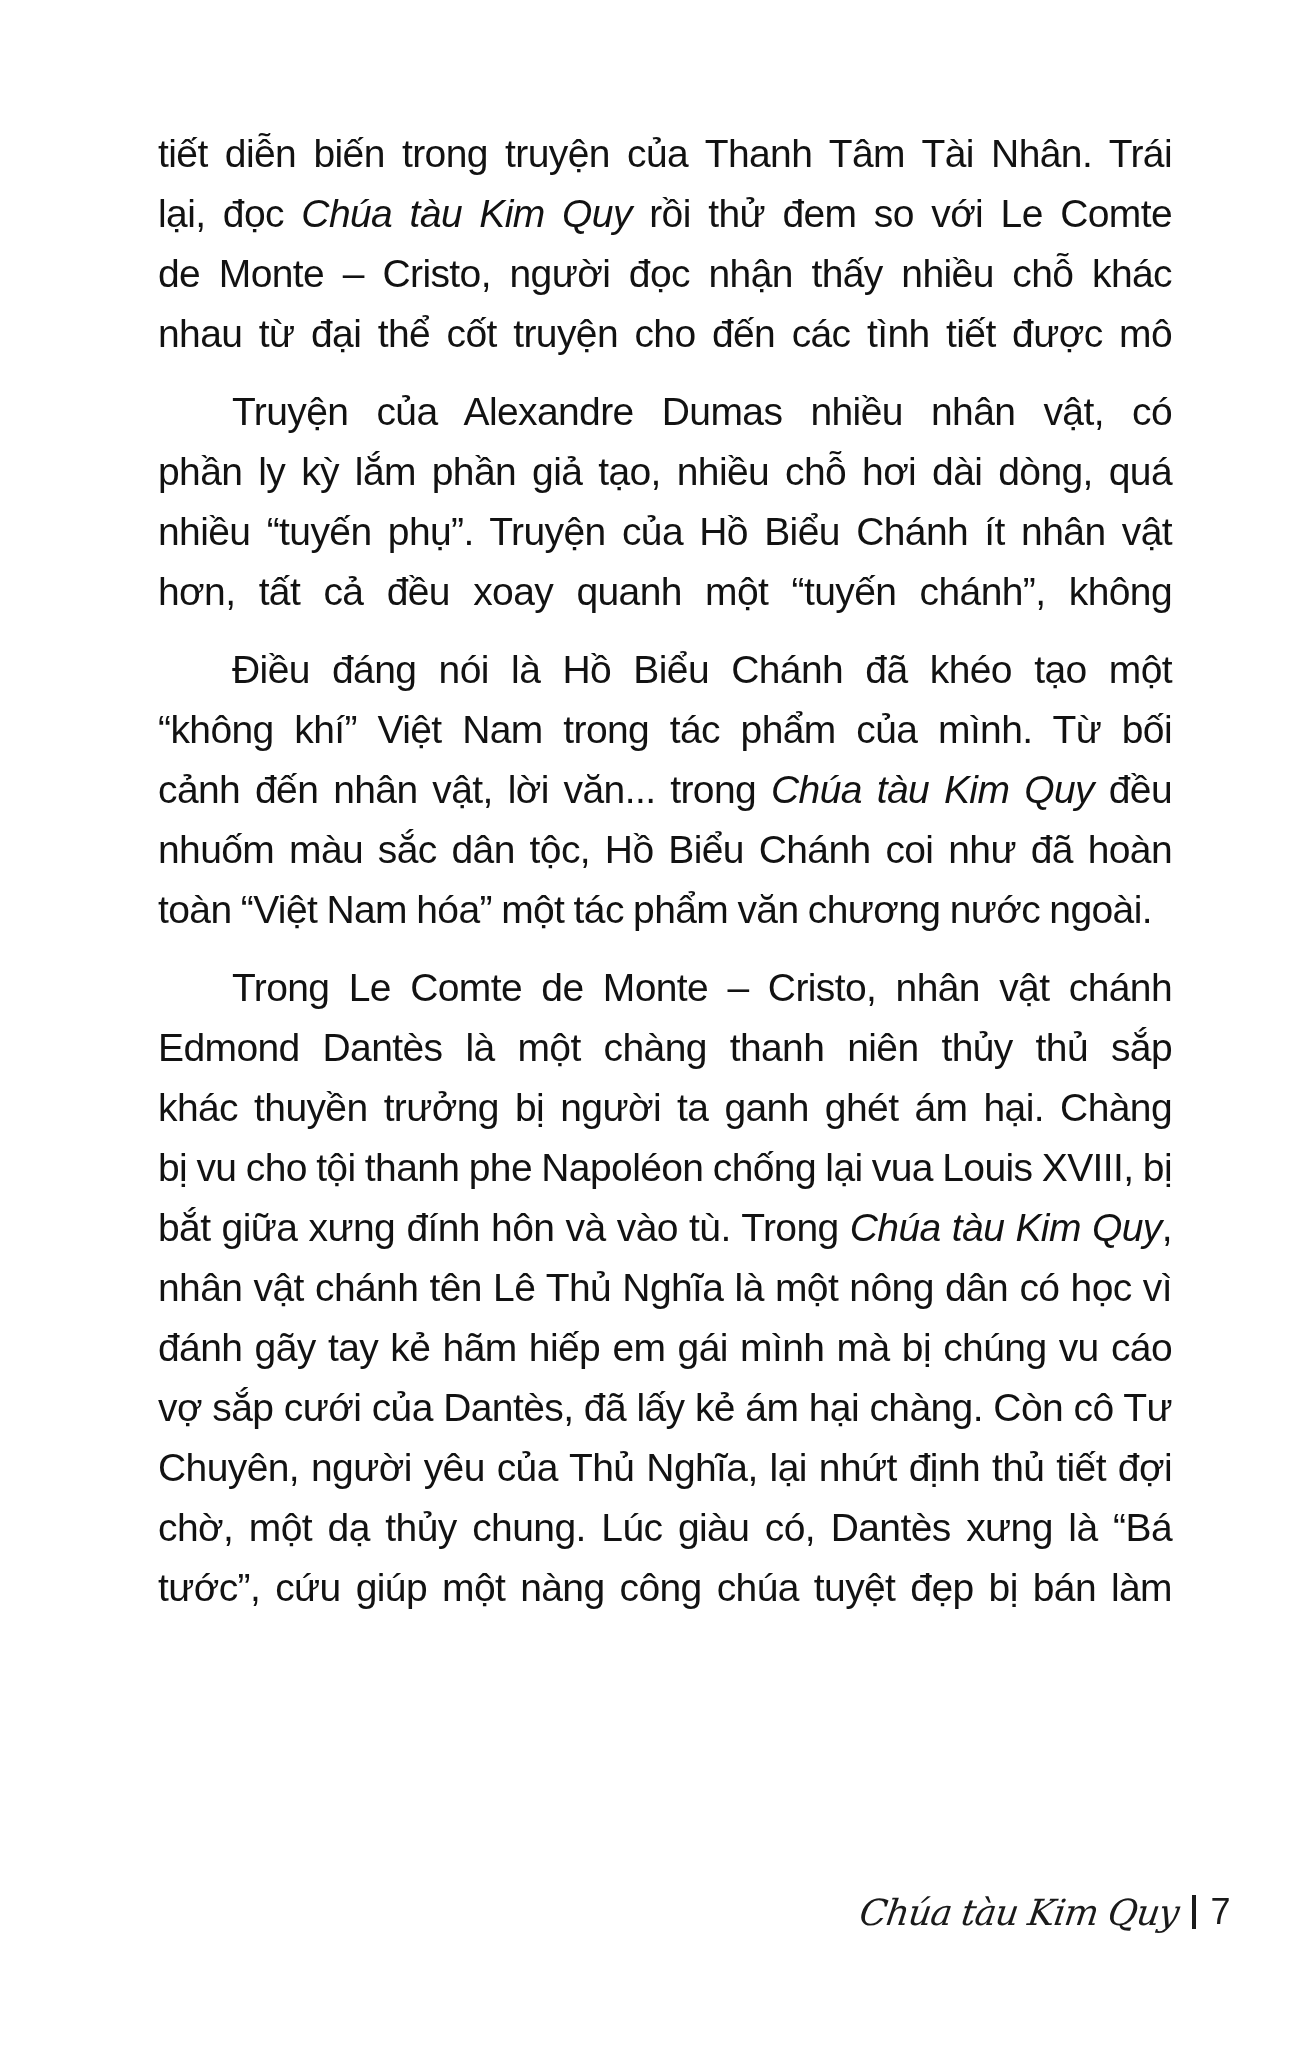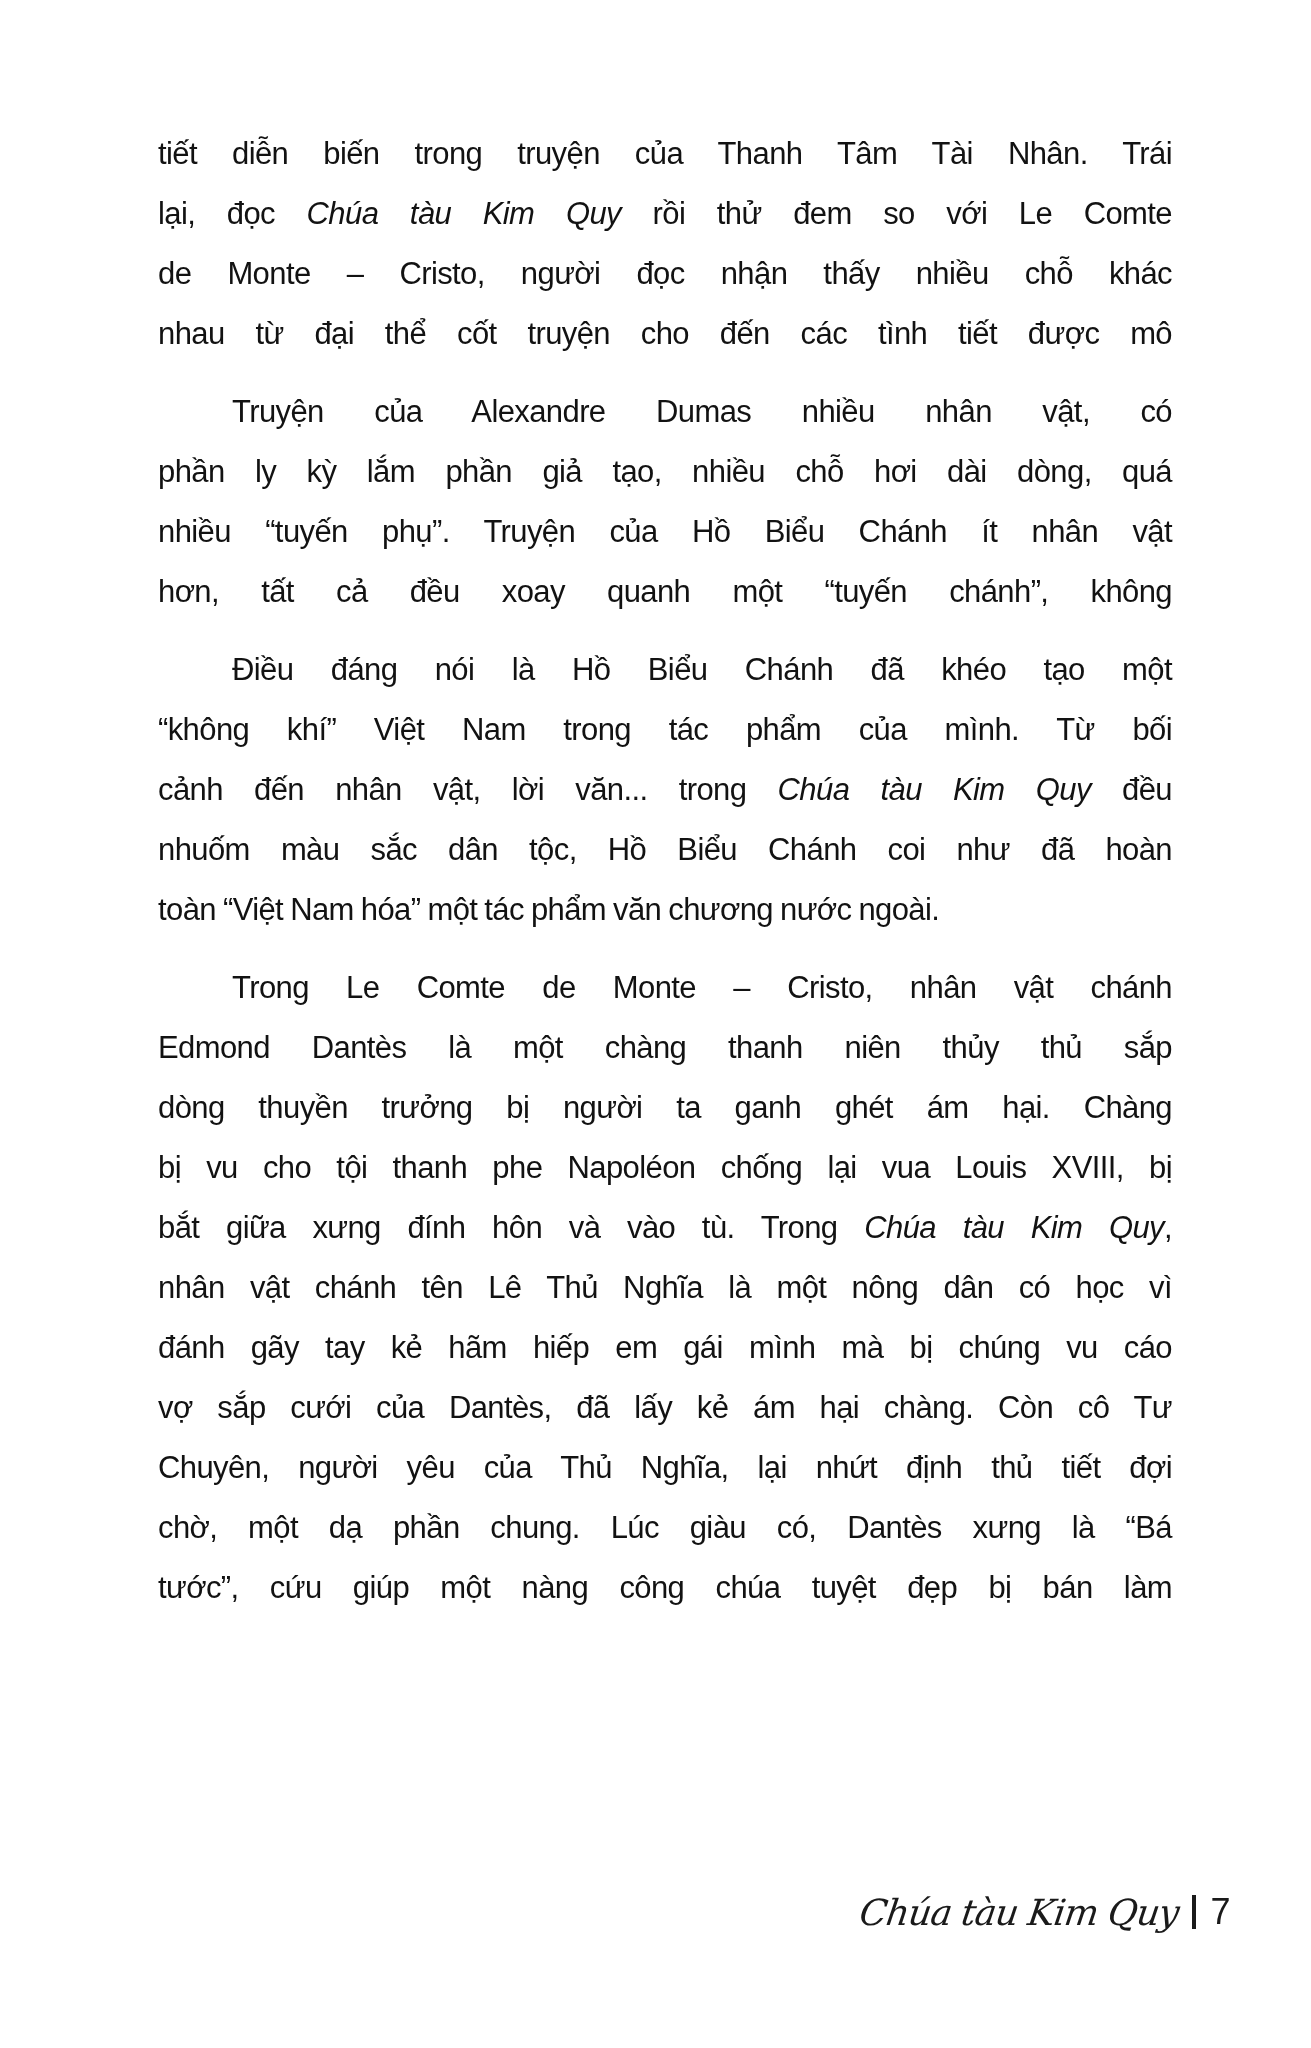--- a/index.html
+++ b/index.html
@@ -21,21 +21,21 @@
       top: 124px;
       width: 1014px;
     }
     .para {
       margin: 0 0 18px 0;
     }
     .line {
       display: block;
       height: 60px;
       line-height: 60px;
-      font-size: 31px;
+      font-size: 39px;
       white-space: nowrap;
       text-align: justify;
       text-align-last: justify;
       letter-spacing: -0.6px;
       word-spacing: -1px;
       overflow: visible;
     }
     .line.last {
       text-align-last: left;
     }
@@ -93,28 +93,28 @@
     <div class="para">
       <span class="line indent"><span>Điều đáng nói là Hồ Biểu Chánh đã khéo tạo một</span></span>
       <span class="line"><span>“không khí” Việt Nam trong tác phẩm của mình. Từ bối</span></span>
       <span class="line"><span>cảnh đến nhân vật, lời văn... trong </span><span class="seg-i">Chúa tàu Kim Quy</span><span> đều</span></span>
       <span class="line"><span>nhuốm màu sắc dân tộc, Hồ Biểu Chánh coi như đã hoàn</span></span>
       <span class="line last"><span>toàn “Việt Nam hóa” một tác phẩm văn chương nước ngoài.</span></span>
     </div>
     <div class="para">
       <span class="line indent"><span>Trong Le Comte de Monte – Cristo, nhân vật chánh</span></span>
       <span class="line"><span>Edmond Dantès là một chàng thanh niên thủy thủ sắp</span></span>
-      <span class="line"><span>dòng thuyền trưởng bị người ta ganh ghét ám hại. Chàng</span></span>
+      <span class="line"><span>khác thuyền trưởng bị người ta ganh ghét ám hại. Chàng</span></span>
       <span class="line"><span>bị vu cho tội thanh phe Napoléon chống lại vua Louis XVIII, bị</span></span>
       <span class="line"><span>bắt giữa xưng đính hôn và vào tù. Trong </span><span class="seg-i">Chúa tàu Kim Quy</span><span>,</span></span>
       <span class="line"><span>nhân vật chánh tên Lê Thủ Nghĩa là một nông dân có học vì</span></span>
       <span class="line"><span>đánh gãy tay kẻ hãm hiếp em gái mình mà bị chúng vu cáo</span></span>
       <span class="line"><span>vợ sắp cưới của Dantès, đã lấy kẻ ám hại chàng. Còn cô Tư</span></span>
       <span class="line"><span>Chuyên, người yêu của Thủ Nghĩa, lại nhứt định thủ tiết đợi</span></span>
-      <span class="line"><span>chờ, một dạ phần chung. Lúc giàu có, Dantès xưng là “Bá</span></span>
+      <span class="line"><span>chờ, một dạ thủy chung. Lúc giàu có, Dantès xưng là “Bá</span></span>
       <span class="line"><span>tước”, cứu giúp một nàng công chúa tuyệt đẹp bị bán làm</span></span>
     </div>
   </main>
 
 <footer class="footer">
   <span class="footer-title">Chúa tàu Kim Quy</span>
   <span class="footer-sep"></span>
   <span class="footer-page">7</span>
 </footer>
 

